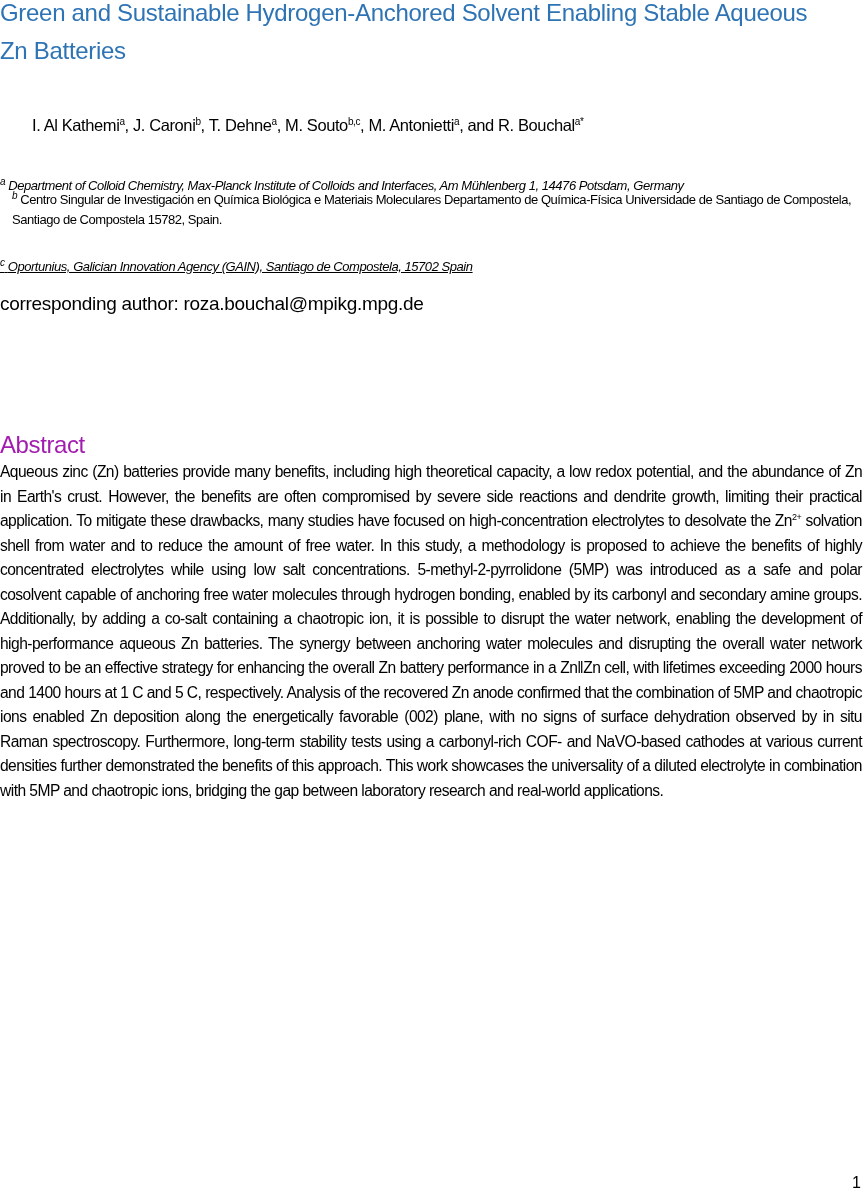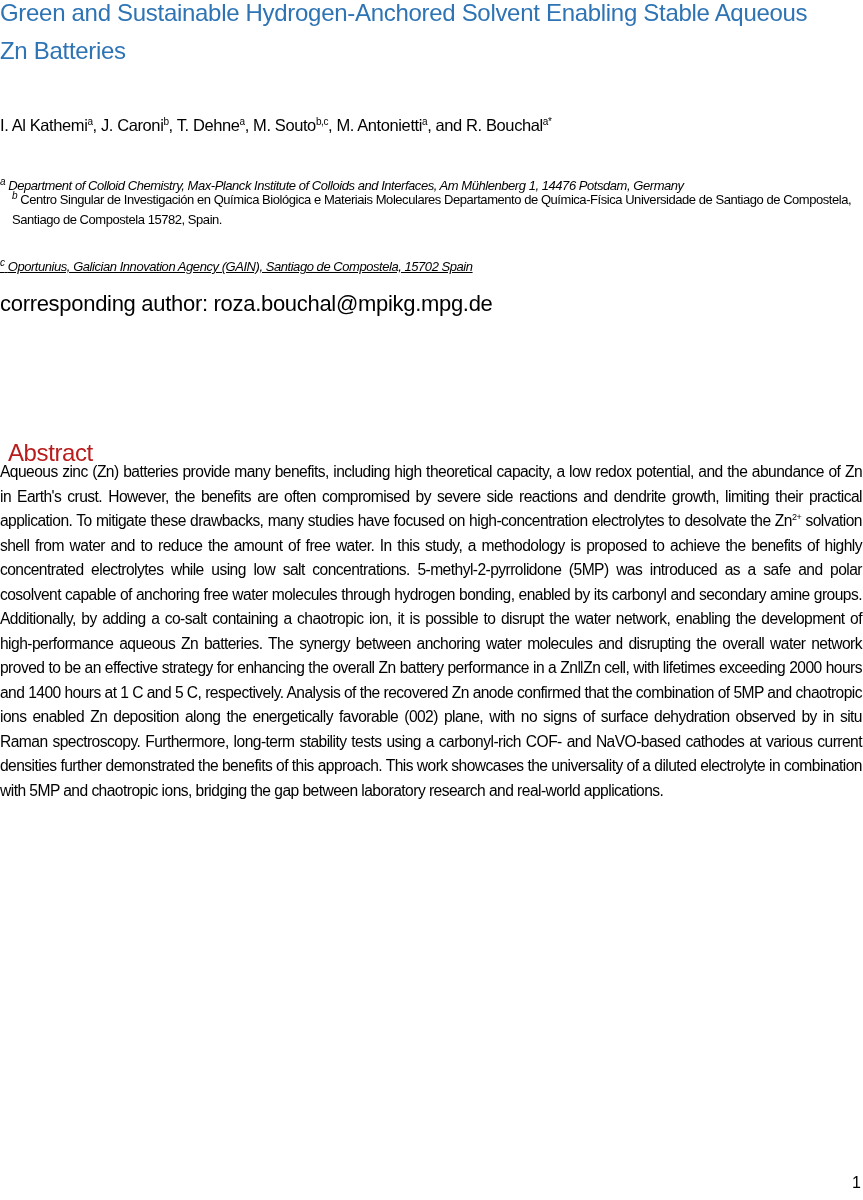--- a/index.html
+++ b/index.html
@@ -29,20 +29,21 @@
       margin: 0;
     }
     .authors {
       position: absolute;
       left: 0;
       top: 114px;
       font-size: 16.5px;
       line-height: 22px;
       letter-spacing: -0.4px;
       white-space: nowrap;
+      padding-left: 32px;
     }
     .authors sup, .aff sup {
       font-size: 10px;
       vertical-align: super;
       line-height: 0;
     }
     .aff {
       position: absolute;
       left: 0;
       width: 860px;
@@ -51,33 +52,33 @@
       letter-spacing: -0.45px;
     }
     .aff.italic { font-style: italic; }
     .aff-a { top: 176px; white-space: nowrap; }
     .aff-b { top: 190px; padding-left: 12px; }
     .aff-c { top: 257px; white-space: nowrap; text-decoration: underline; }
     .corr {
       position: absolute;
       left: 0;
       top: 292px;
-      font-size: 22px;
+      font-size: 19px;
       line-height: 24px;
       letter-spacing: -0.3px;
     }
     .abstract-heading {
       position: absolute;
       left: 0;
       top: 429px;
       font-size: 24px;
       line-height: 32px;
-      color: #b91c1c;
+      color: #a21caf;
       letter-spacing: -0.4px;
-      margin: 8px;
+      margin: 0;
       font-weight: normal;
     }
     .abstract-body {
       position: absolute;
       left: 0;
       top: 460px;
       width: 862px;
       font-size: 15.6px;
       line-height: 24.5px;
       text-align: justify;

